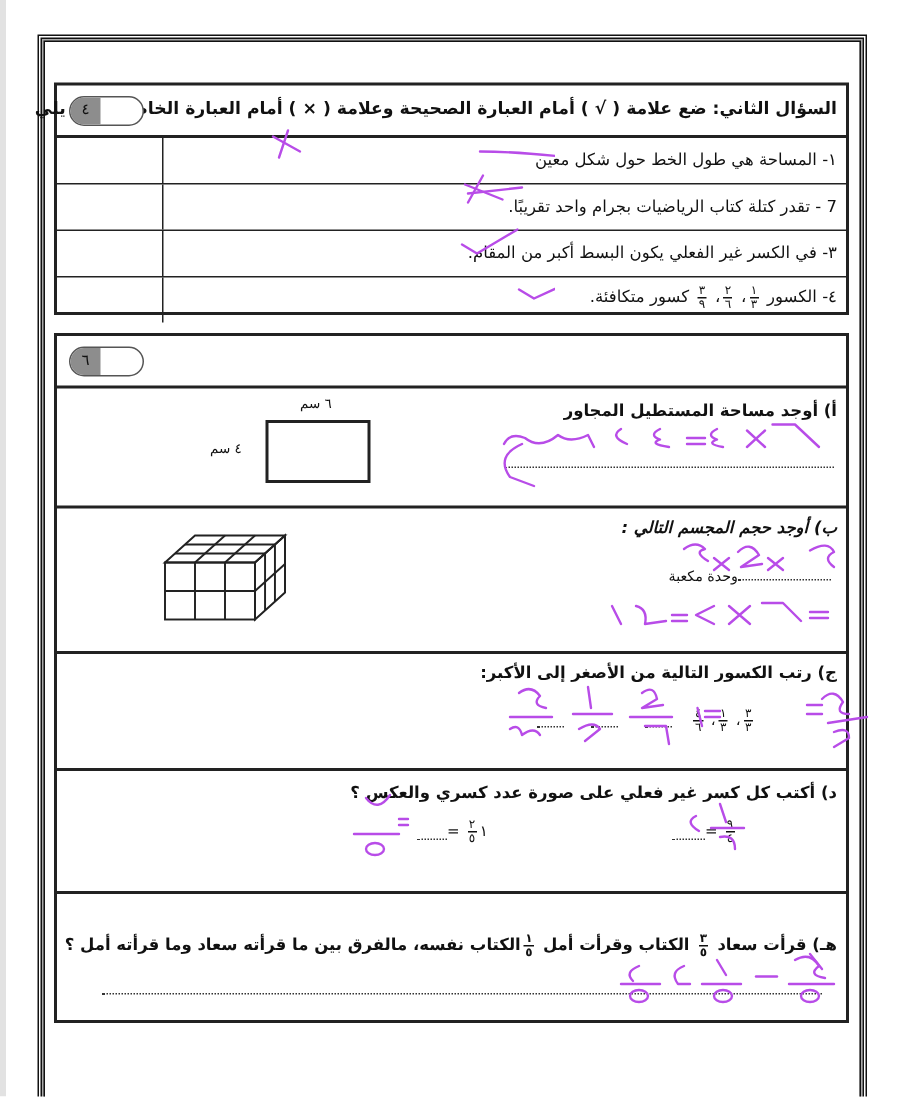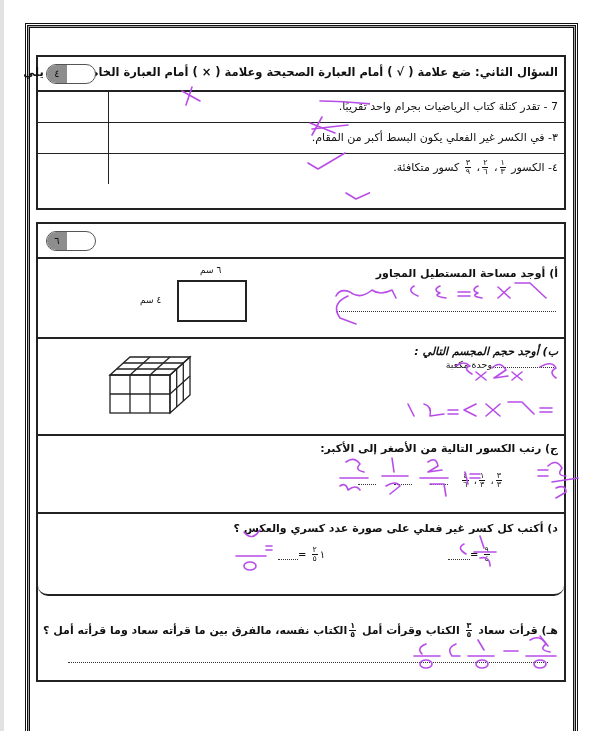--- a/index.html
+++ b/index.html
@@ -35,20 +35,24 @@
 <div class="outer-frame2"></div>
 
 <div class="q-box" style="top:55px; height:155px;">
   <div class="q-header">
     <span class="q-title">السؤال الثاني: ضع علامة  ( √ ) أمام العبارة الصحيحة وعلامة  ( × ) أمام العبارة الخاطئة فيما يلي</span>
     <div class="badge">
       <span class="score">٤</span>
     </div>
   </div>
   <div class="tf-row">
+    <span class="tf-text">١- المساحة هي طول الخط حول شكل معين</span>
+    <div class="tf-answer-cell"></div>
+  </div>
+  <div class="tf-row">
     <span class="tf-text">7 - تقدر كتلة كتاب الرياضيات بجرام واحد تقريبًا.</span>
     <div class="tf-answer-cell"></div>
   </div>
   <div class="tf-row">
     <span class="tf-text">٣- في الكسر غير الفعلي يكون البسط أكبر من المقام.</span>
     <div class="tf-answer-cell"></div>
   </div>
   <div class="tf-row">
     <span class="tf-text" style="top:5px;">
       <span>٤- الكسور</span>
@@ -86,21 +90,21 @@
   <div class="part" style="height:78px;">
     <span class="part-title" style="top:8px;">أ)  أوجد مساحة المستطيل المجاور</span>
     <span class="small-text" style="left:162px; top:6px;">٦ سم</span>
     <span class="small-text" style="left:102px; top:36px;">٤ سم</span>
     <div style="position:absolute; left:139px; top:21px; width:66px; height:38px; border:2px solid #222;"></div>
     <div class="dots" style="right:8px; width:220px; top:52px;"></div>
   </div>
 
   <div class="part" style="height:95px;">
     <span class="part-title" style="top:6px;font-style:italic;">ب)  أوجد حجم المجسم التالي    :</span>
-    <span class="small-text" style="right:10px; top:20px; font-size:9.5px;"><span style="border-bottom:1.5px dotted #333; display:inline-block; width:62px;"></span><span>وحدة مكعبة</span></span>
+    <span class="small-text" style="right:10px; top:40px; font-size:9.5px;"><span style="border-bottom:1.5px dotted #333; display:inline-block; width:62px;"></span><span>وحدة مكعبة</span></span>
     <svg style="position:absolute; left:70px; top:14px;" width="90" height="62">
       <g stroke="#222" stroke-width="1.3" fill="none">
 
         <rect x="2" y="22" width="60" height="38"></rect>
         <line x1="22" y1="22" x2="22" y2="60"></line>
           <line x1="42" y1="22" x2="42" y2="60"></line>
         <line x1="2" y1="41" x2="62" y2="41"></line>
 
         <polygon points="2,22 22,4 82,4 62,22"></polygon>
         <line x1="8.7" y1="16" x2="68.7" y2="16"></line>
@@ -121,21 +125,21 @@
     <span class="small-text" style="right:60px; top:36px; font-size:10px;">
       <span class="frac"><span class="num">٣</span><span class="den">٣</span></span>،
       <span class="frac"><span class="num">١</span><span class="den">٣</span></span>،
       <span class="frac"><span class="num">٤</span><span class="den">٦</span></span>
     </span>
     <div class="dots" style="left:320px; width:18px; top:48px;"></div>
     <div class="dots" style="left:356px; width:18px; top:48px;"></div>
     <div class="dots" style="left:392px; width:18px; top:48px;"></div>
   </div>
 
-  <div class="part" style="height:80px;border-radius:10px;">
+  <div class="part" style="height:80px;">
     <span class="part-title" style="top:8px;">د) أكتب كل كسر  غير فعلي على صورة عدد كسري والعكس   ؟</span>
     <span class="small-text" style="left:432px; top:32px; font-size:10px;">
       <span class="frac"><span class="num">٩</span><span class="den">٤</span></span> =
     </span>
     <div class="dots" style="left:410px; width:22px; top:45px;"></div>
     <span class="small-text" style="left:260px; top:32px; font-size:10px; direction:ltr;">
       = <span class="frac"><span class="num">٢</span><span class="den">٥</span></span><span>١</span>
     </span>
     <div class="dots" style="left:240px; width:20px; top:45px;"></div>
   </div>

